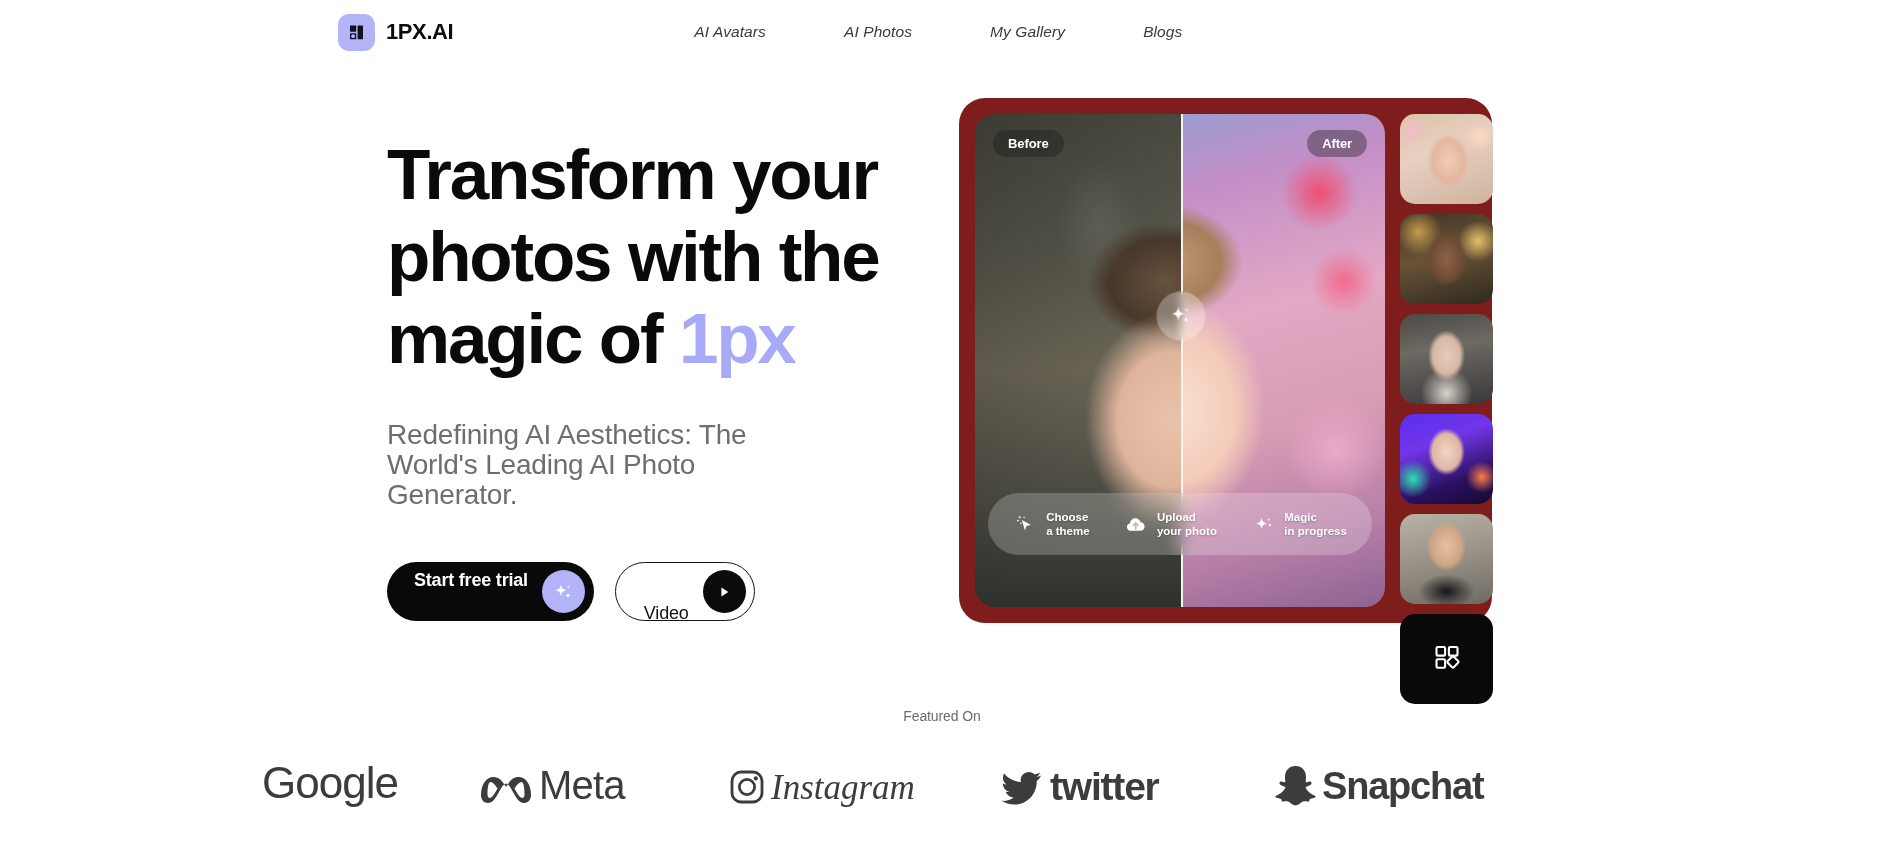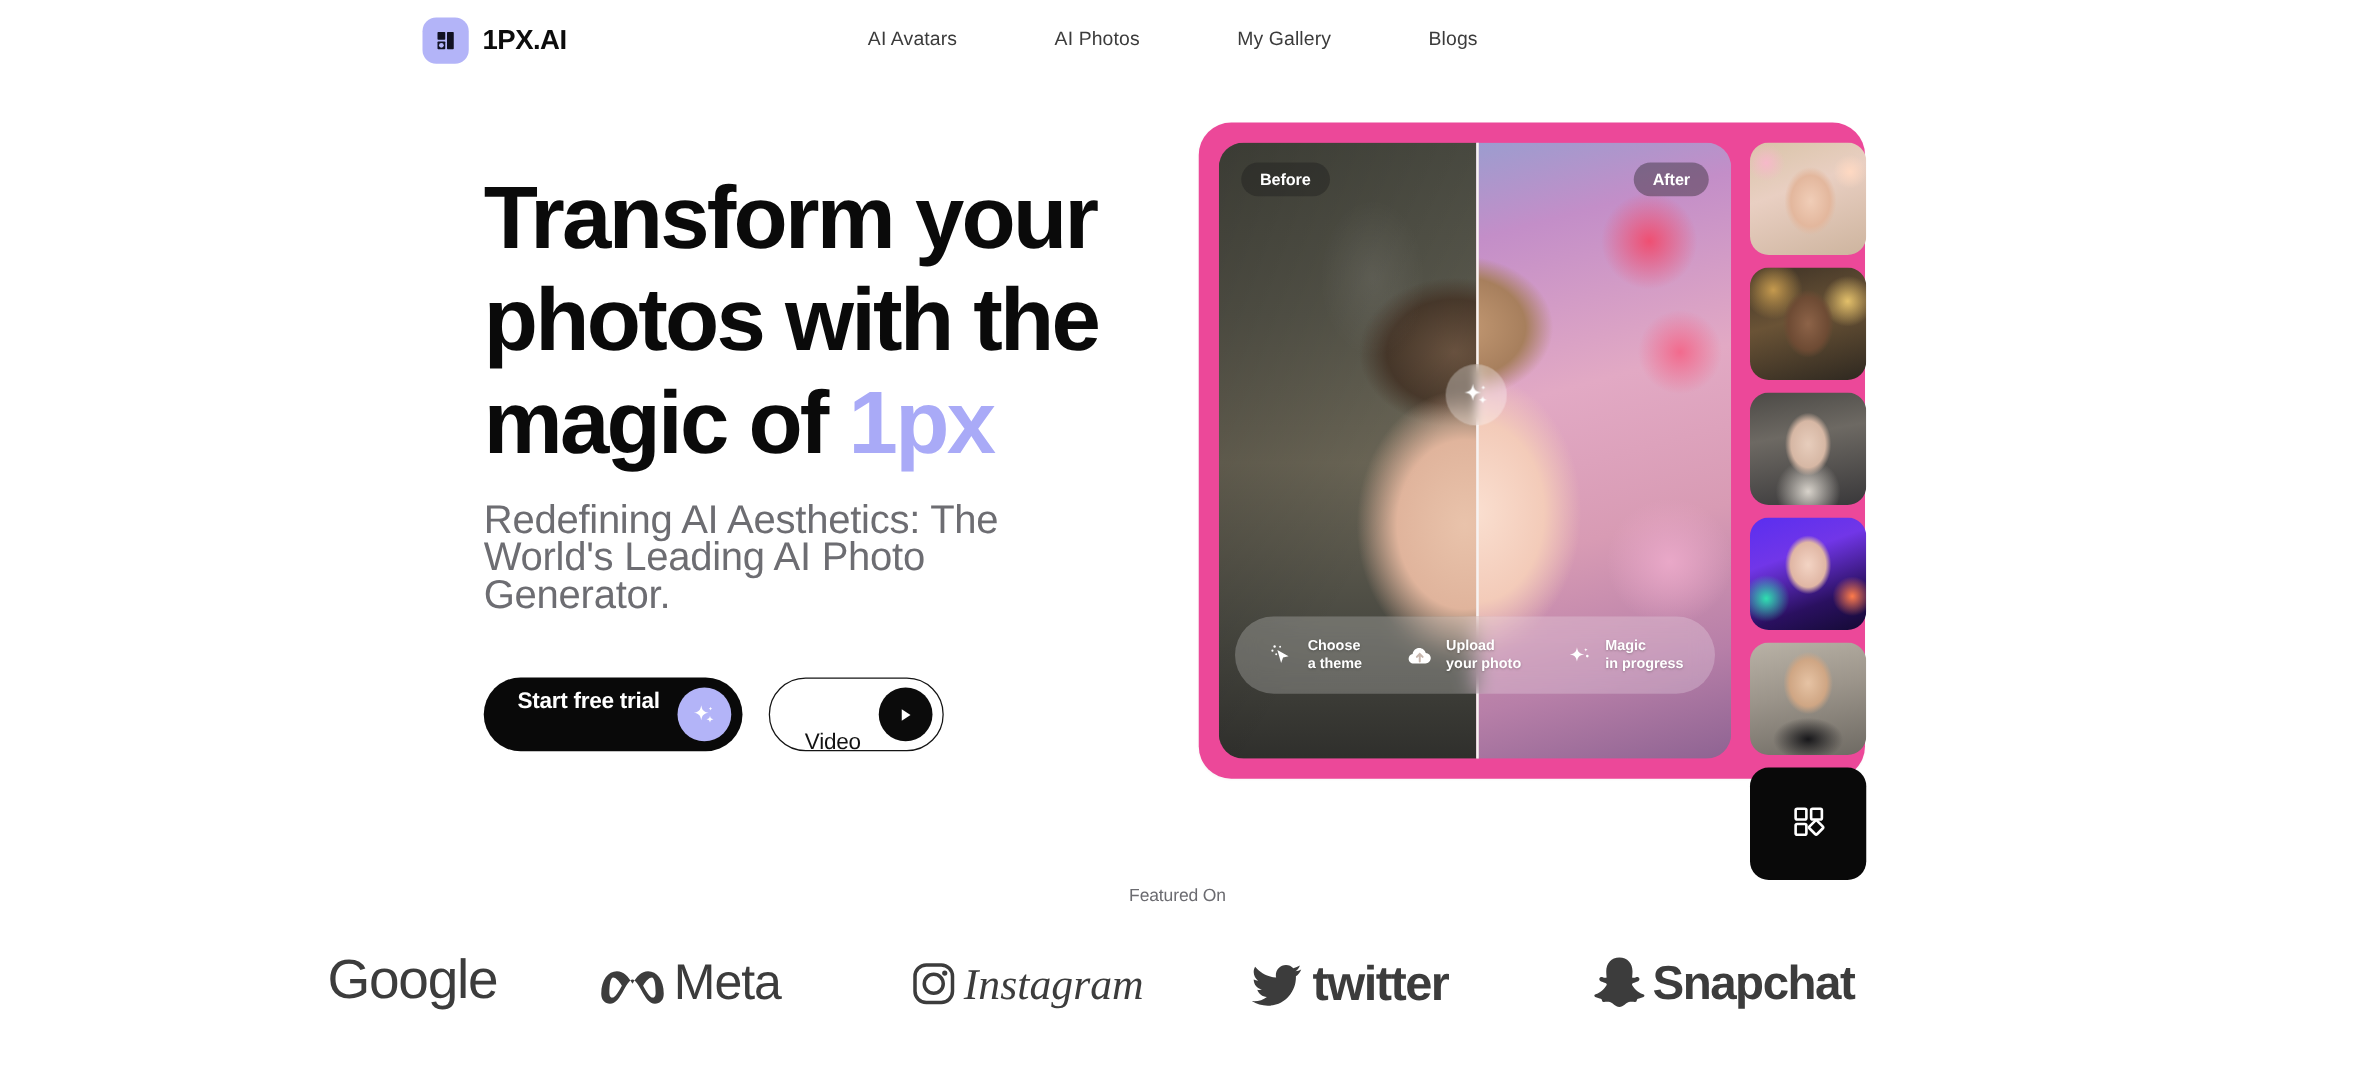--- a/index.html
+++ b/index.html
@@ -57,20 +57,21 @@
     letter-spacing: -0.4px;
     color: #0c0c0c;
     white-space: nowrap;
   }
 
   .nav {
     display: flex;
     align-items: center;
     gap: 0;
     margin-left: 241px;
+    font-style: italic;
   }
   .nav-link {
     font-size: 15.5px;
     color: #3b3b3b;
     letter-spacing: 0.1px;
     white-space: nowrap;
     cursor: pointer;
     padding: 8px 0;
     margin-right: 78px;
   }
@@ -132,22 +133,22 @@
     line-height: 82px;
     font-weight: 700;
     letter-spacing: -2.2px;
     color: #0a0a0a;
   }
   .headline .accent {
     color: #a9aaf7;
   }
 
   .subhead {
-    margin-top: 20px;
-    font-size: 32px;
+    margin-top: 40px;
+    font-size: 28px;
     line-height: 30px;
     letter-spacing: -0.2px;
     color: #6d6d72;
     max-width: 440px;
   }
 
   .cta-row {
     margin-top: 52px;
     display: flex;
     align-items: center;
@@ -213,21 +214,21 @@
     flex: none;
   }
 
   
   .hero-card {
     position: absolute;
     left: 959px;
     top: 98px;
     width: 533px;
     height: 525px;
-    background: #ec4899;
+    background: #7f1d1d;
     border-radius: 26px;
     padding: 16px;
     display: flex;
     gap: 15px;
     box-shadow: 0 1px 2px rgba(0,0,0,0.03);
   }
 
   .ba-wrap {
     position: relative;
     width: 410px;

